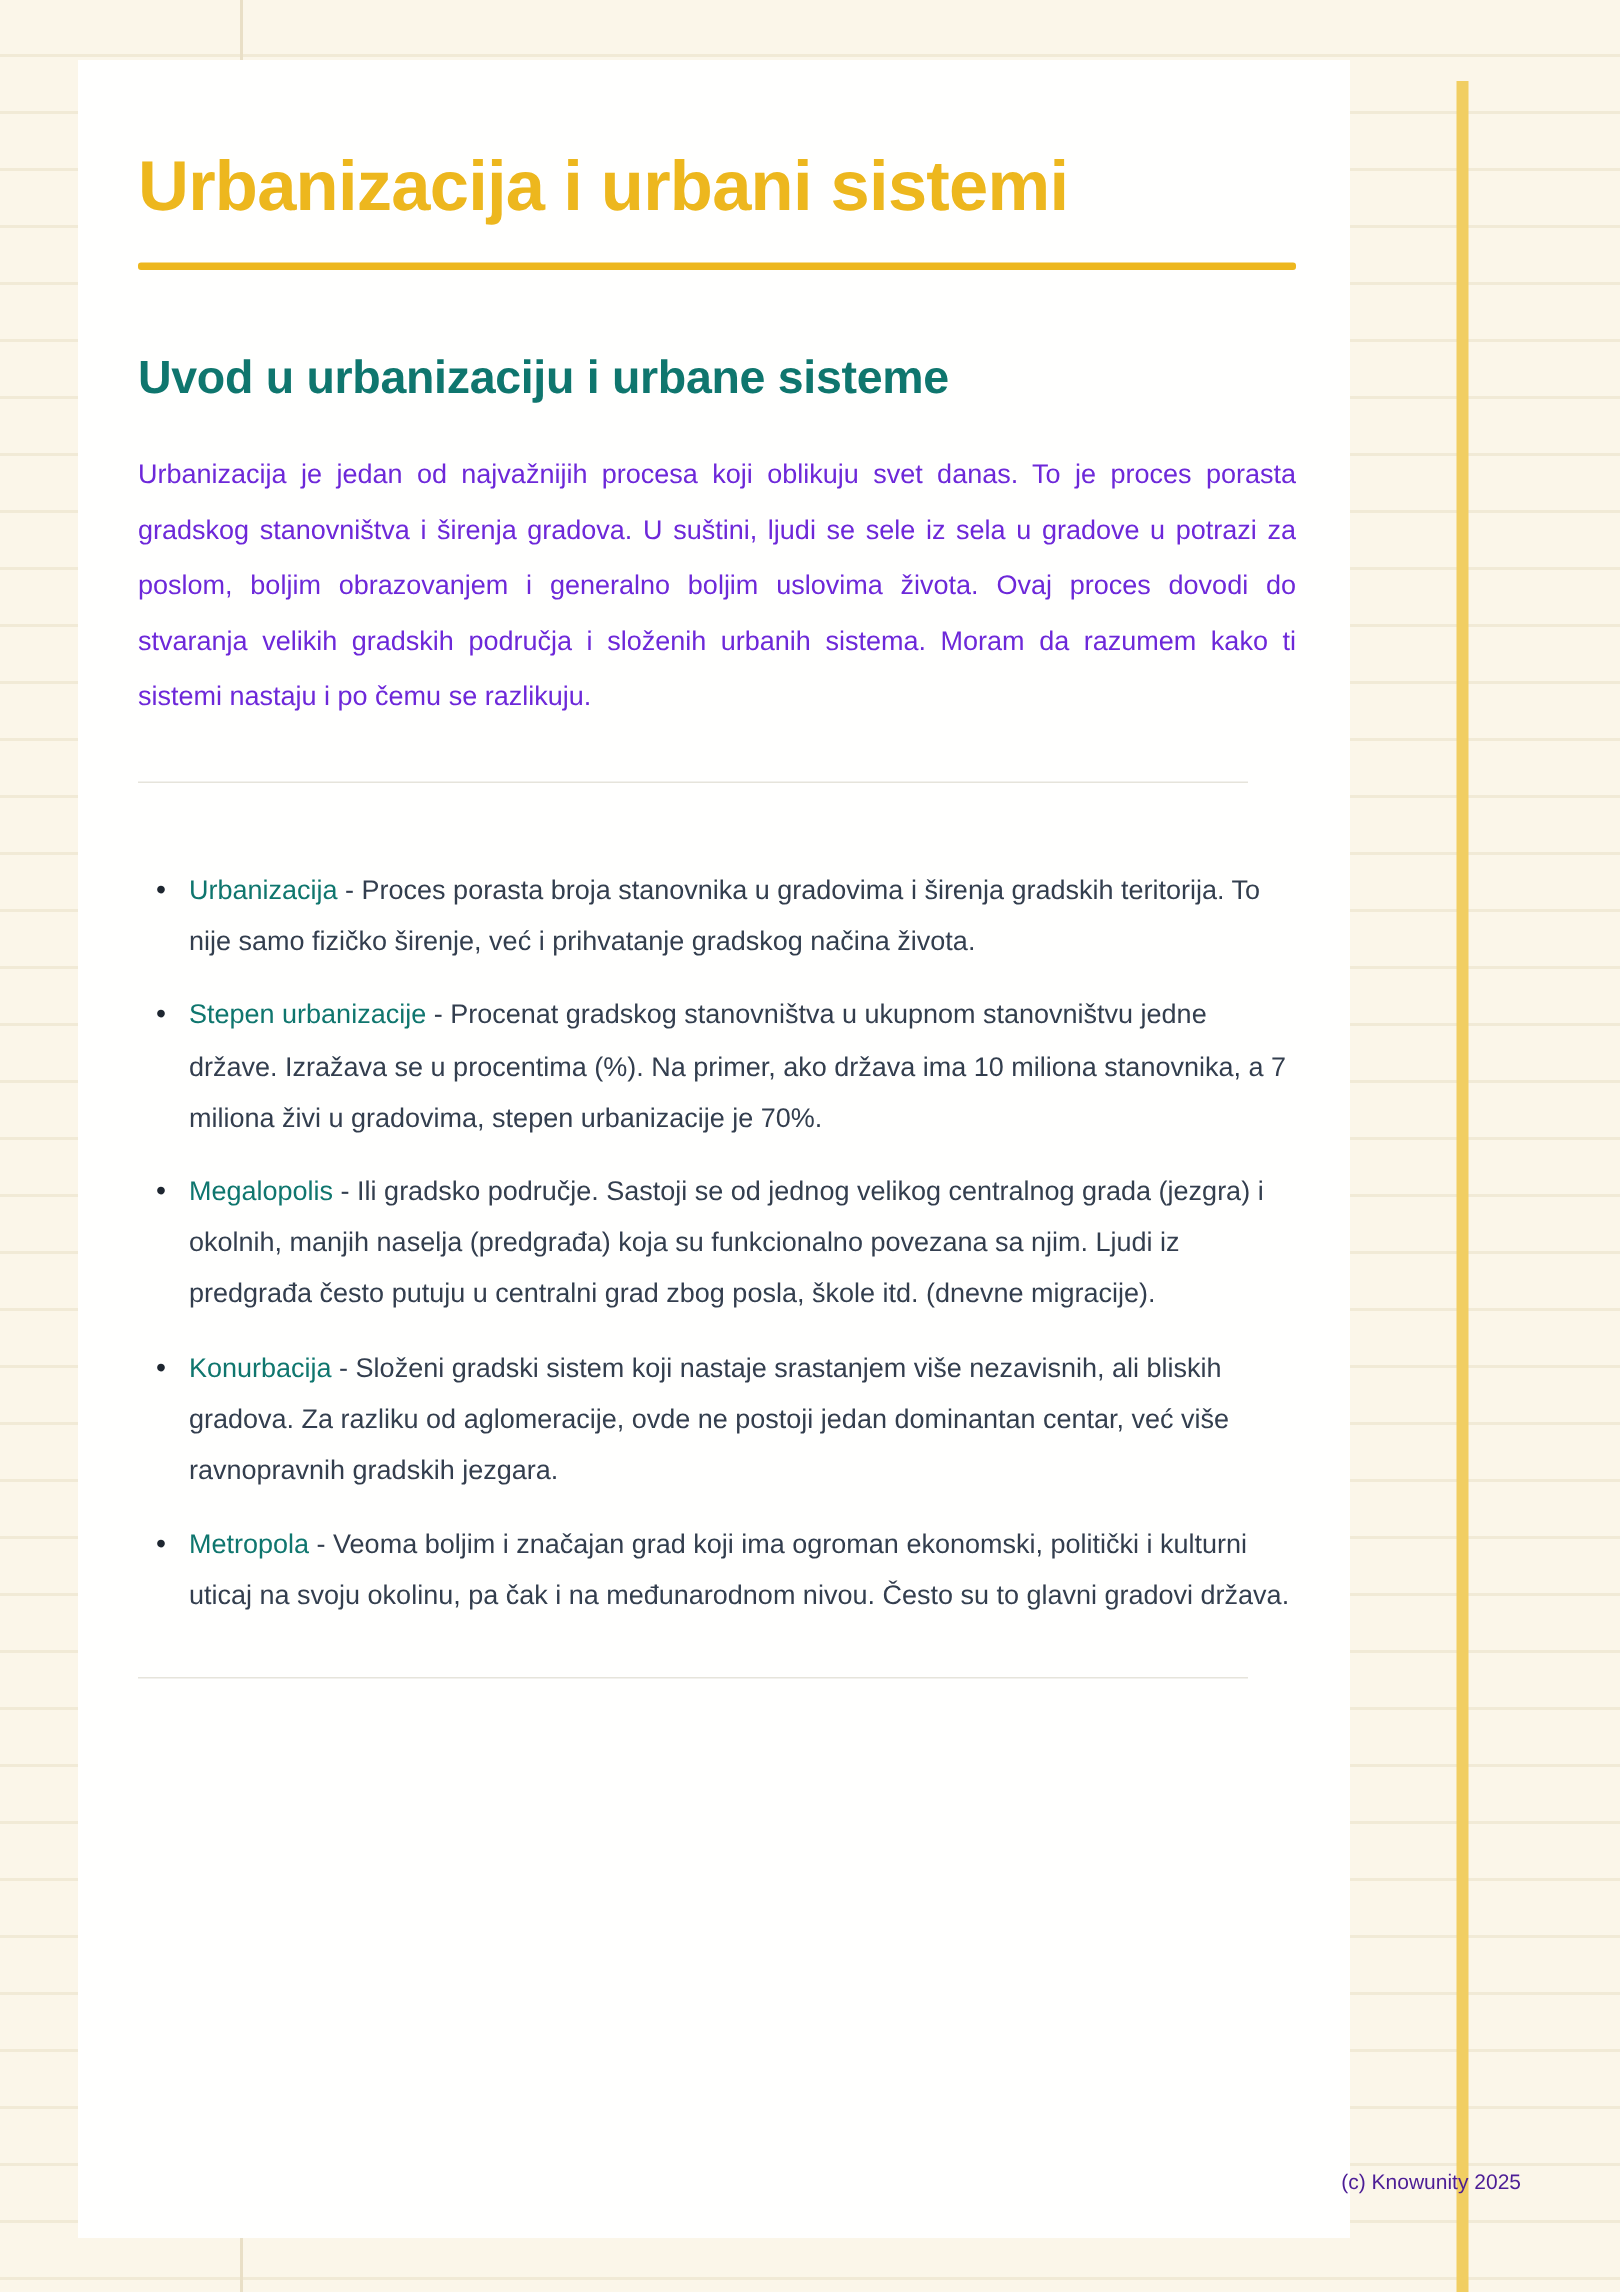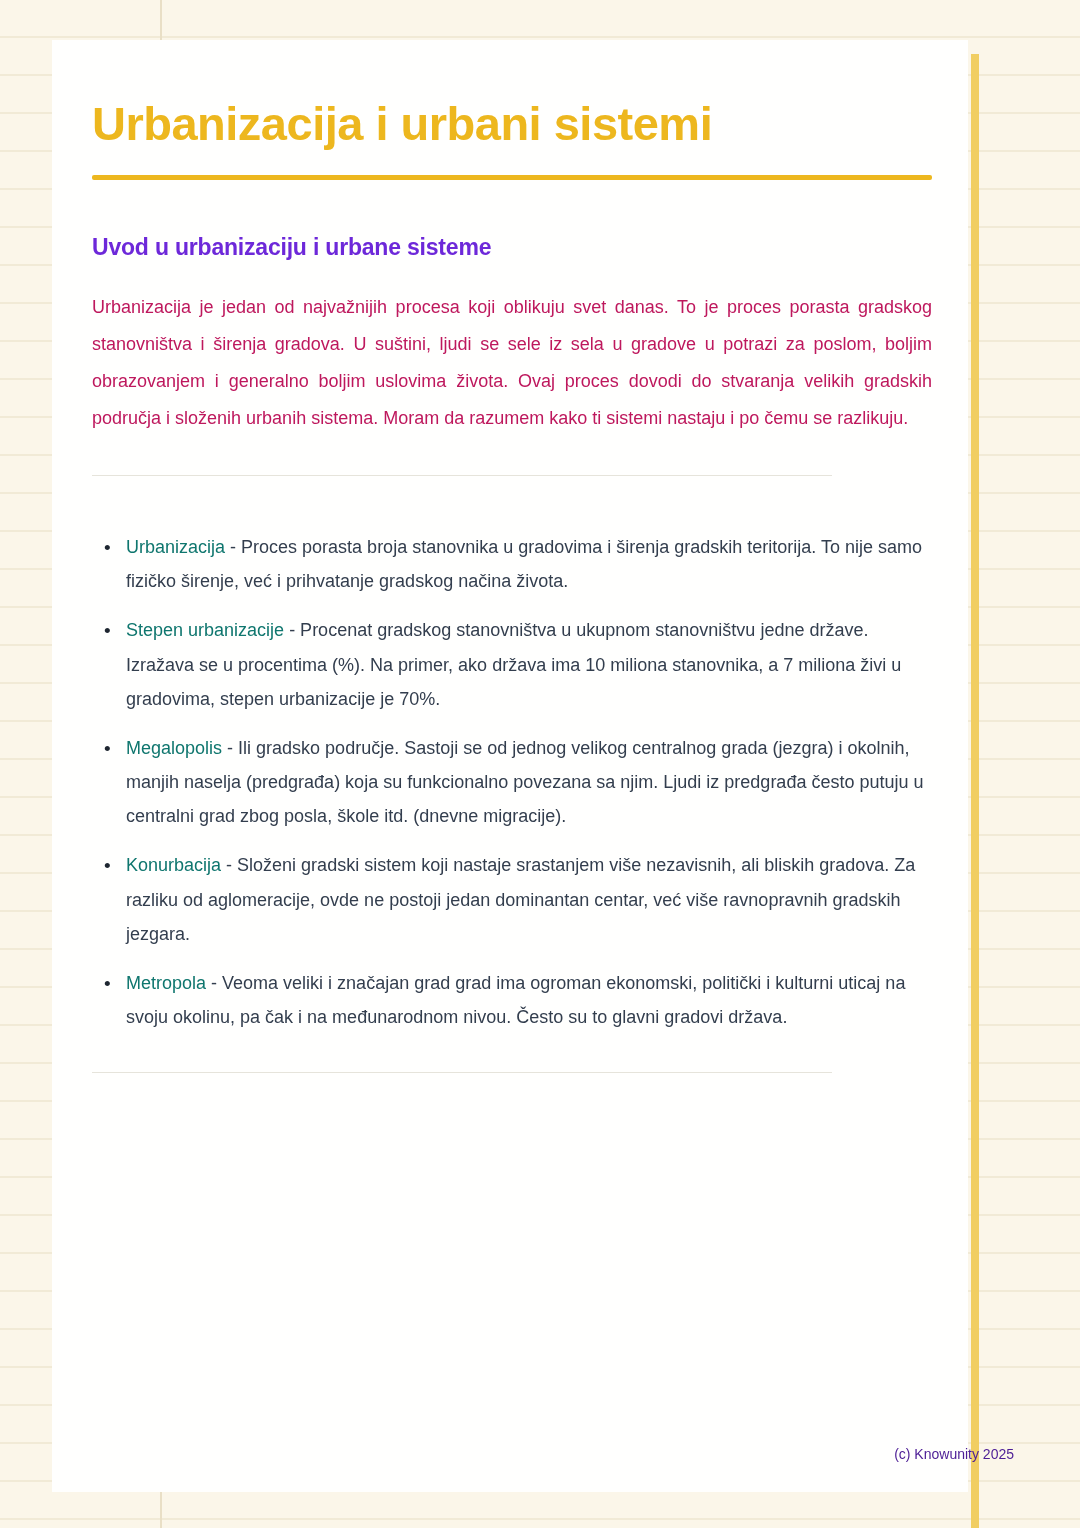--- a/index.html
+++ b/index.html
@@ -12,21 +12,21 @@
     background-color: #FBF6E9;
     background-image:
       linear-gradient(90deg, transparent 0 160px, #E9DFC6 160px 162px, transparent 162px),
       repeating-linear-gradient(to bottom, transparent 0 36px, #F1EAD6 36px 38px);
   }
 
   .sheet {
     position: absolute;
     left: 52px;
     top: 40px;
-    width: 916px;
+    width: 848px;
     height: 1452px;
     background: #FFFFFE;
     box-sizing: border-box;
     padding: 58px 36px 0 40px;
   }
 
   .stripe {
     position: absolute;
     left: 971px;
     top: 54px;
@@ -47,33 +47,33 @@
   .title-rule {
     margin-top: 24px;
     height: 5px;
     width: 100%;
     background: #EDB71E;
     border-radius: 2px;
   }
 
   h2.section-heading {
     margin: 0 0 28px 0;
-    font-size: 23px;
+    font-size: 31px;
     font-weight: 800;
     letter-spacing: -0.2px;
-    color: #6d28d9;
+    color: #0f766e;
   }
 
   section.block { margin-top: 54px; }
 
   p.body-text {
     margin: 0;
     font-size: 18px;
     line-height: 2.06;
-    color: #be185d;
+    color: #6d28d9;
   }
   p.justified { text-align: justify; }
 
   hr.divider {
     border: none;
     border-top: 1px solid #E6E4DB;
     margin: 38px 0 0 0;
     width: 740px;
   }
 
@@ -123,21 +123,21 @@
 
   <hr class="divider">
 
   <section class="block">
 
     <ul class="terms">
       <li><strong>Urbanizacija</strong> <span>- Proces porasta broja stanovnika u gradovima i širenja gradskih teritorija. To nije samo fizičko širenje, već i prihvatanje gradskog načina života.</span></li>
       <li><strong>Stepen urbanizacije</strong> <span>- Procenat gradskog stanovništva u ukupnom stanovništvu jedne države. Izražava se u procentima (%). Na primer, ako država ima 10 miliona stanovnika, a 7 miliona živi u gradovima, stepen urbanizacije je 70%.</span></li>
       <li><strong>Megalopolis</strong> <span>- Ili gradsko područje. Sastoji se od jednog velikog centralnog grada (jezgra) i okolnih, manjih naselja (predgrađa) koja su funkcionalno povezana sa njim. Ljudi iz predgrađa često putuju u centralni grad zbog posla, škole itd. (dnevne migracije).</span></li>
       <li><strong>Konurbacija</strong> <span>- Složeni gradski sistem koji nastaje srastanjem više nezavisnih, ali bliskih gradova. Za razliku od aglomeracije, ovde ne postoji jedan dominantan centar, već više ravnopravnih gradskih jezgara.</span></li>
-      <li><strong>Metropola</strong> <span>- Veoma veliki i značajan grad grad ima ogroman ekonomski, politički i kulturni uticaj na svoju okolinu, pa čak i na međunarodnom nivou. Često su to glavni gradovi država.</span></li>
+      <li><strong>Metropola</strong> <span>- Veoma boljim i značajan grad koji ima ogroman ekonomski, politički i kulturni uticaj na svoju okolinu, pa čak i na međunarodnom nivou. Često su to glavni gradovi država.</span></li>
     </ul>
   </section>
 
   <hr class="divider">
 
 </div>
 
 <div class="stripe"></div>
 
 <div class="footer-credit">(c) Knowunity 2025</div>

